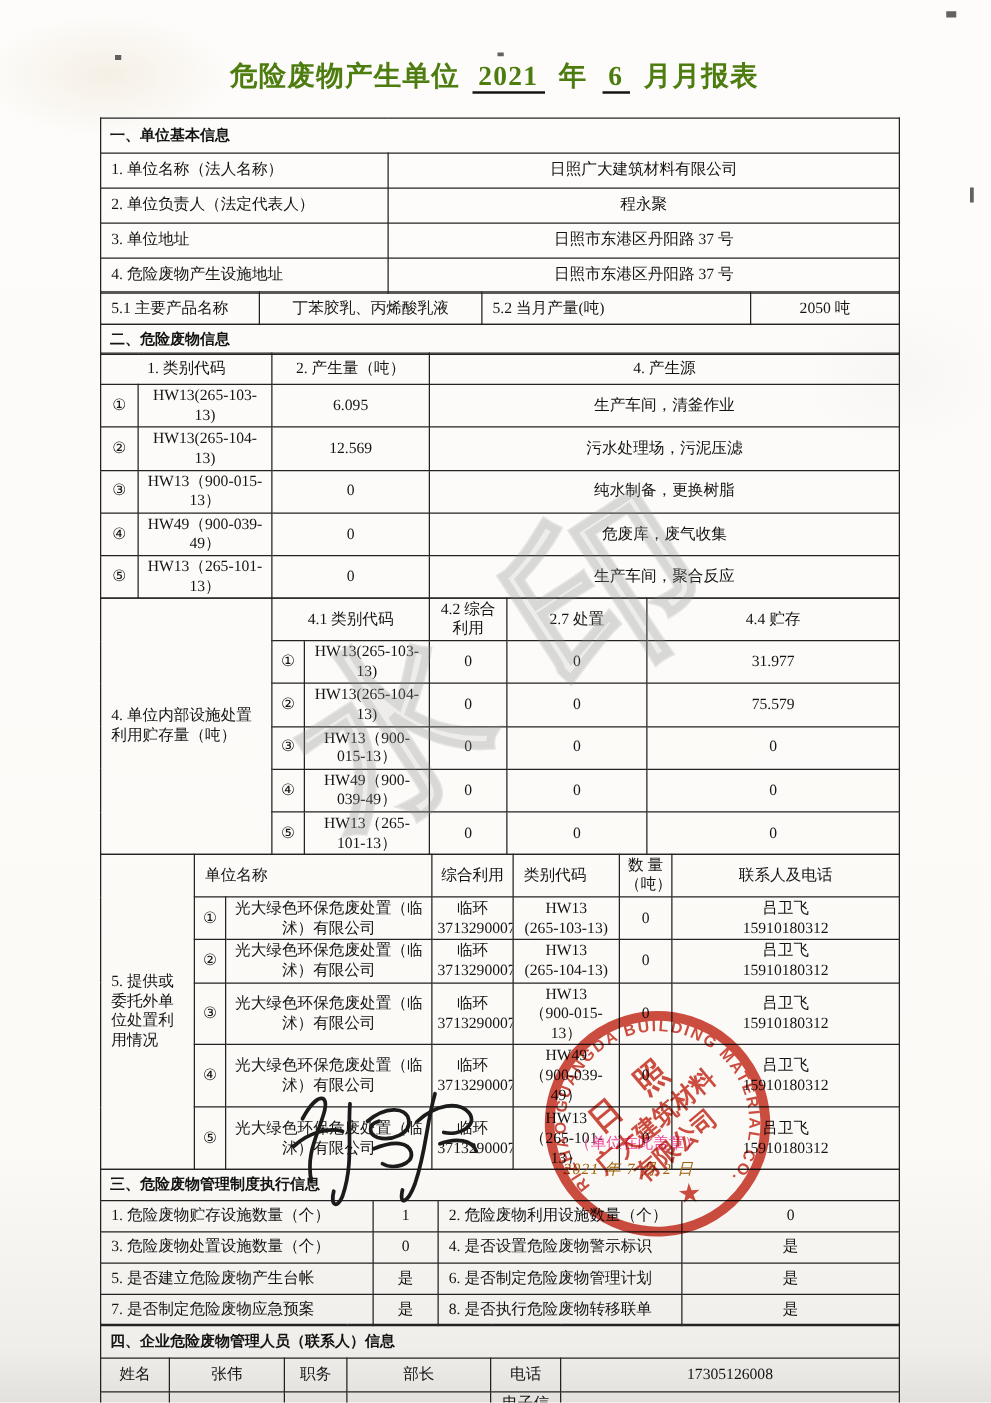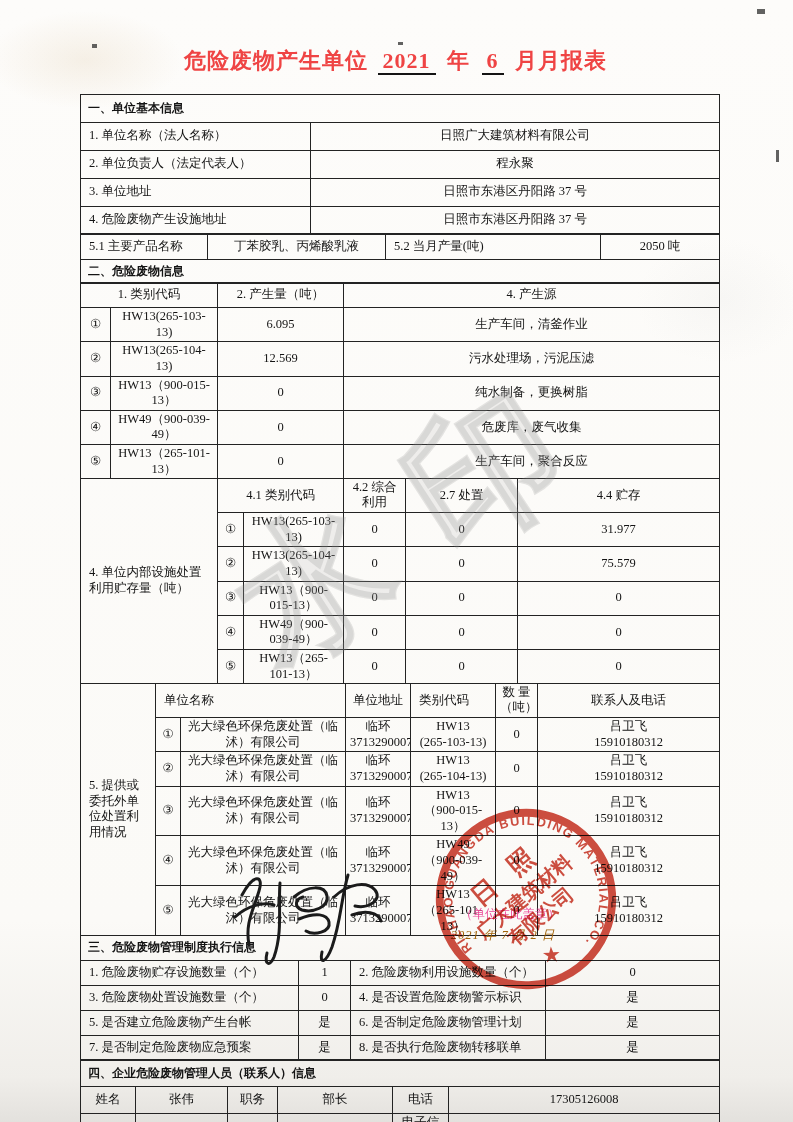--- a/index.html
+++ b/index.html
@@ -9,21 +9,21 @@
     color:#151515;
     background:
       radial-gradient(140px 70px at 85px 60px, rgba(214,188,148,0.20), transparent 70%),
       radial-gradient(120px 90px at 720px 300px, rgba(200,200,200,0.10), transparent 70%),
       linear-gradient(180deg,#fdfcfa 0%,#fbfaf7 82%,#f0eeea 96%,#e3e1dd 100%);
   }
   .page{position:absolute;inset:0;}
   
   .title{
     position:absolute;left:0;top:46px;width:100%;text-align:center;
-    font-size:22px;font-weight:700;letter-spacing:1px;color:#ef4444;
+    font-size:22px;font-weight:700;letter-spacing:1px;color:#4d7c0f;
   }
   .title .u{border-bottom:2.2px solid #141414;padding:0 5px;margin:0 3px;}
   .title .sep{margin:0 2px;}
   
   .form{position:absolute;left:80px;top:95px;width:640px;}
   table.tbl{width:100%;border-collapse:collapse;table-layout:fixed;margin-top:-1.5px;}
   .tbl td{
     border:1.5px solid #232323;padding:1px 4px;font-size:12.5px;line-height:1.25;
     text-align:center;vertical-align:middle;color:#141414;overflow:hidden;
     background:transparent;
@@ -240,21 +240,21 @@
           <col style="width:165px">
           <col style="width:65px">
           <col style="width:85px">
           <col style="width:42px">
           <col>
         </colgroup>
       <tbody>
           <tr style="height:30px">
         <td class="lab small" rowspan="6">5. 提供或委托外单位处置利用情况</td>
         <td colspan="2" class="lab">单位名称</td>
-        <td>单位地址</td>
+        <td>综合利用</td>
         <td class="lab">类别代码</td>
         <td class="small">数 量（吨）</td>
         <td>联系人及电话</td>
       </tr>
       <tr>
         <td>①</td>
         <td class="small">光大绿色环保危废处置（临沭）有限公司</td>
         <td class="small">
               <span class="cellline">临环</span>
               <span class="cellline">3713290007</span>

